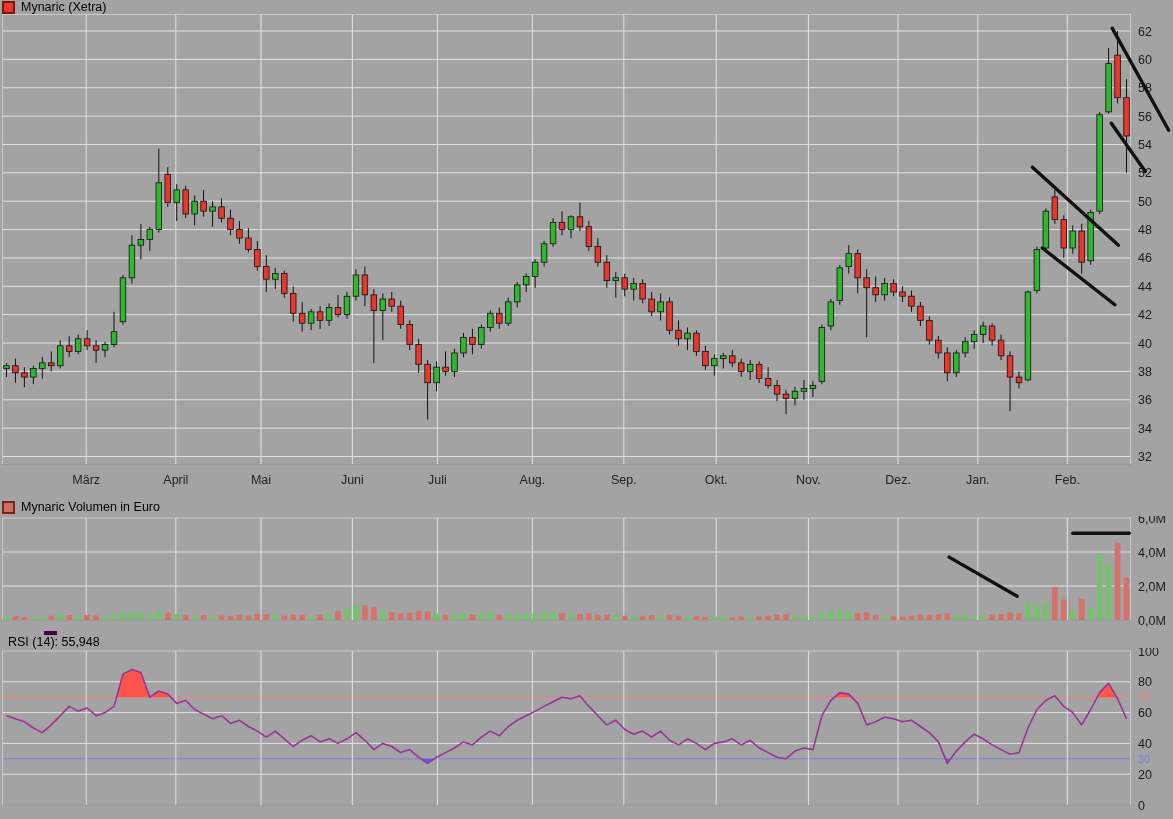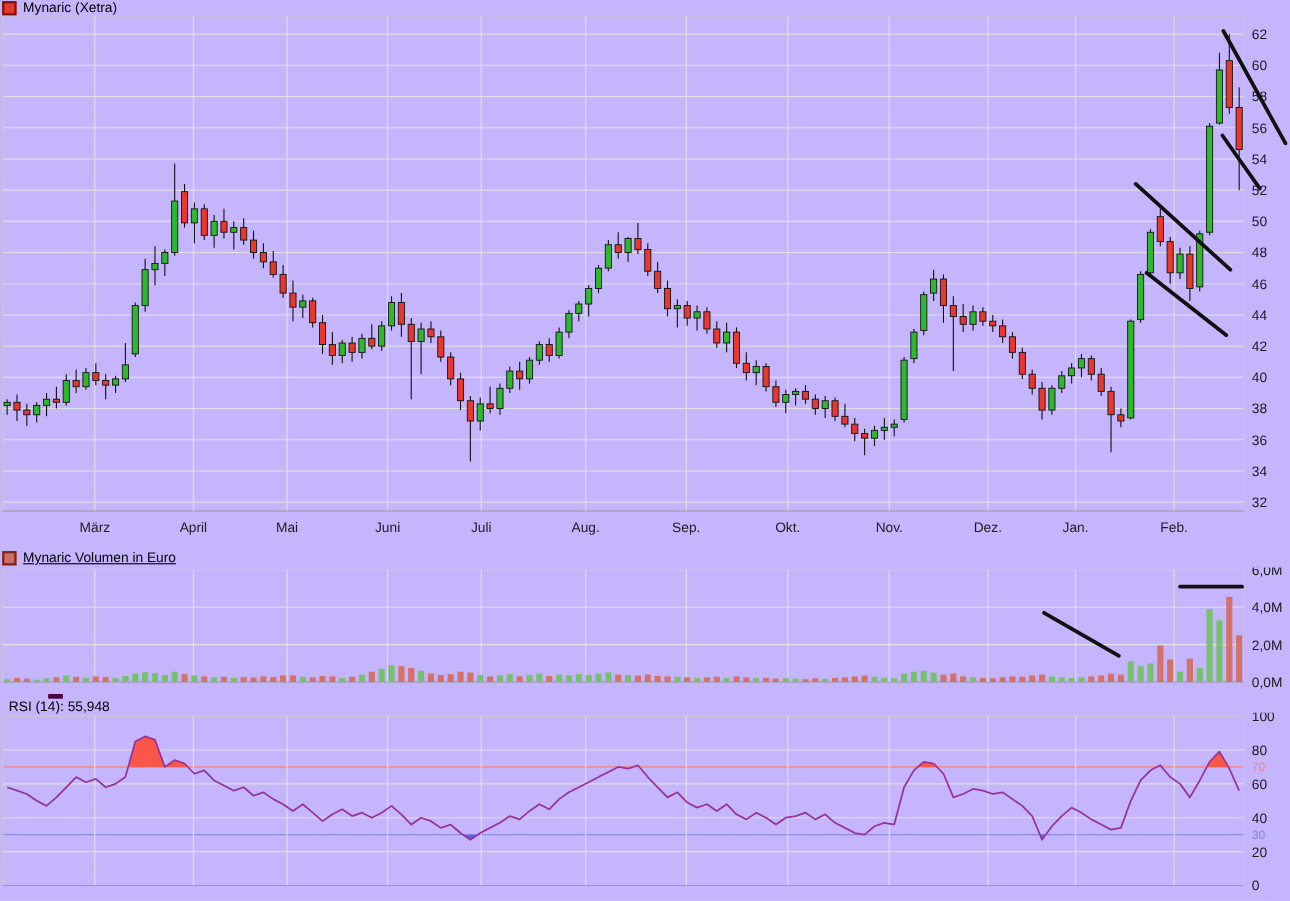--- a/index.html
+++ b/index.html
@@ -1,16 +1,16 @@
 <!DOCTYPE html>
 <html><head>
 <meta charset="utf-8">
 <style>
   html,body{margin:0;padding:0;background:#fff;}
-  #app{position:relative;width:1173px;height:819px;background:#c4b5fd;overflow:hidden;
+  #app{position:relative;width:1173px;height:819px;background:#a3a3a3;overflow:hidden;
        font-family:"Liberation Sans",sans-serif;}
   .legend{position:absolute;left:2px;display:flex;align-items:center;height:14px;}
   .legend .swatch{width:9px;height:9px;display:inline-block;border:2px solid #000;}
   .legend .lab{margin-left:6px;font-size:12.5px;color:#000;white-space:nowrap;}
   svg{position:absolute;left:0;display:block;}
   svg text{font-family:"Liberation Sans",sans-serif;}
 </style>
 </head>
 <body>
 
@@ -332,21 +332,21 @@
       <line x1="1117.5595238095239" y1="17.01886792452834" x2="1117.5595238095239" y2="89.34905660377363" stroke="#111111" stroke-width="1" stroke-linecap="butt"></line>
       <rect x="1114.759523809524" y="41.12893081761013" width="5.6" height="42.54716981132075" fill="#e8372c" stroke="#111111" stroke-width="0.8"></rect>
       <line x1="1126.5198412698412" y1="65.23899371069183" x2="1126.5198412698412" y2="158.8427672955975" stroke="#111111" stroke-width="1" stroke-linecap="butt"></line>
       <rect x="1123.7198412698413" y="83.67610062893088" width="5.6" height="38.29245283018861" fill="#e8372c" stroke="#111111" stroke-width="0.8"></rect>
       <line x1="1032.436507936508" y1="153.16981132075475" x2="1118.4555555555555" y2="231.1729559748428" stroke="#111111" stroke-width="3.4" stroke-linecap="round"></line>
       <line x1="1042.2928571428572" y1="234.0094339622641" x2="1114.8714285714286" y2="290.73899371069183" stroke="#111111" stroke-width="3.4" stroke-linecap="round"></line>
       <line x1="1112.1833333333334" y1="14.182389937106915" x2="1168.6333333333332" y2="116.29559748427675" stroke="#111111" stroke-width="3.4" stroke-linecap="round"></line>
       <line x1="1111.2873015873015" y1="109.2044025157233" x2="1145.3365079365078" y2="157.4245283018868" stroke="#111111" stroke-width="3.4" stroke-linecap="round"></line>
     </svg>
 
-  <div class="legend" style="top:500px;text-decoration:underline;">
+  <div class="legend" style="top:500px;">
     <span class="swatch" id="sw-vol" style="background: rgb(207, 109, 101); border-color: rgb(124, 36, 28);"></span>
     <span class="lab">Mynaric Volumen in Euro</span>
   </div>
   <svg id="vol-svg" width="1173" height="114" style="top:516px;">
       <line x1="2" y1="104" x2="1131" y2="104" stroke="#999999" stroke-width="1" stroke-linecap="butt"></line>
       <text x="1138" y="108.5" font-size="12.5px" fill="#1a1a1a" text-anchor="start">0,0M</text>
       <line x1="2" y1="70" x2="1131" y2="70" stroke="#e2e2e2" stroke-width="1" stroke-linecap="butt"></line>
       <text x="1138" y="74.5" font-size="12.5px" fill="#1a1a1a" text-anchor="start">2,0M</text>
       <line x1="2" y1="36" x2="1131" y2="36" stroke="#e2e2e2" stroke-width="1" stroke-linecap="butt"></line>
       <text x="1138" y="40.5" font-size="12.5px" fill="#1a1a1a" text-anchor="start">4,0M</text>

